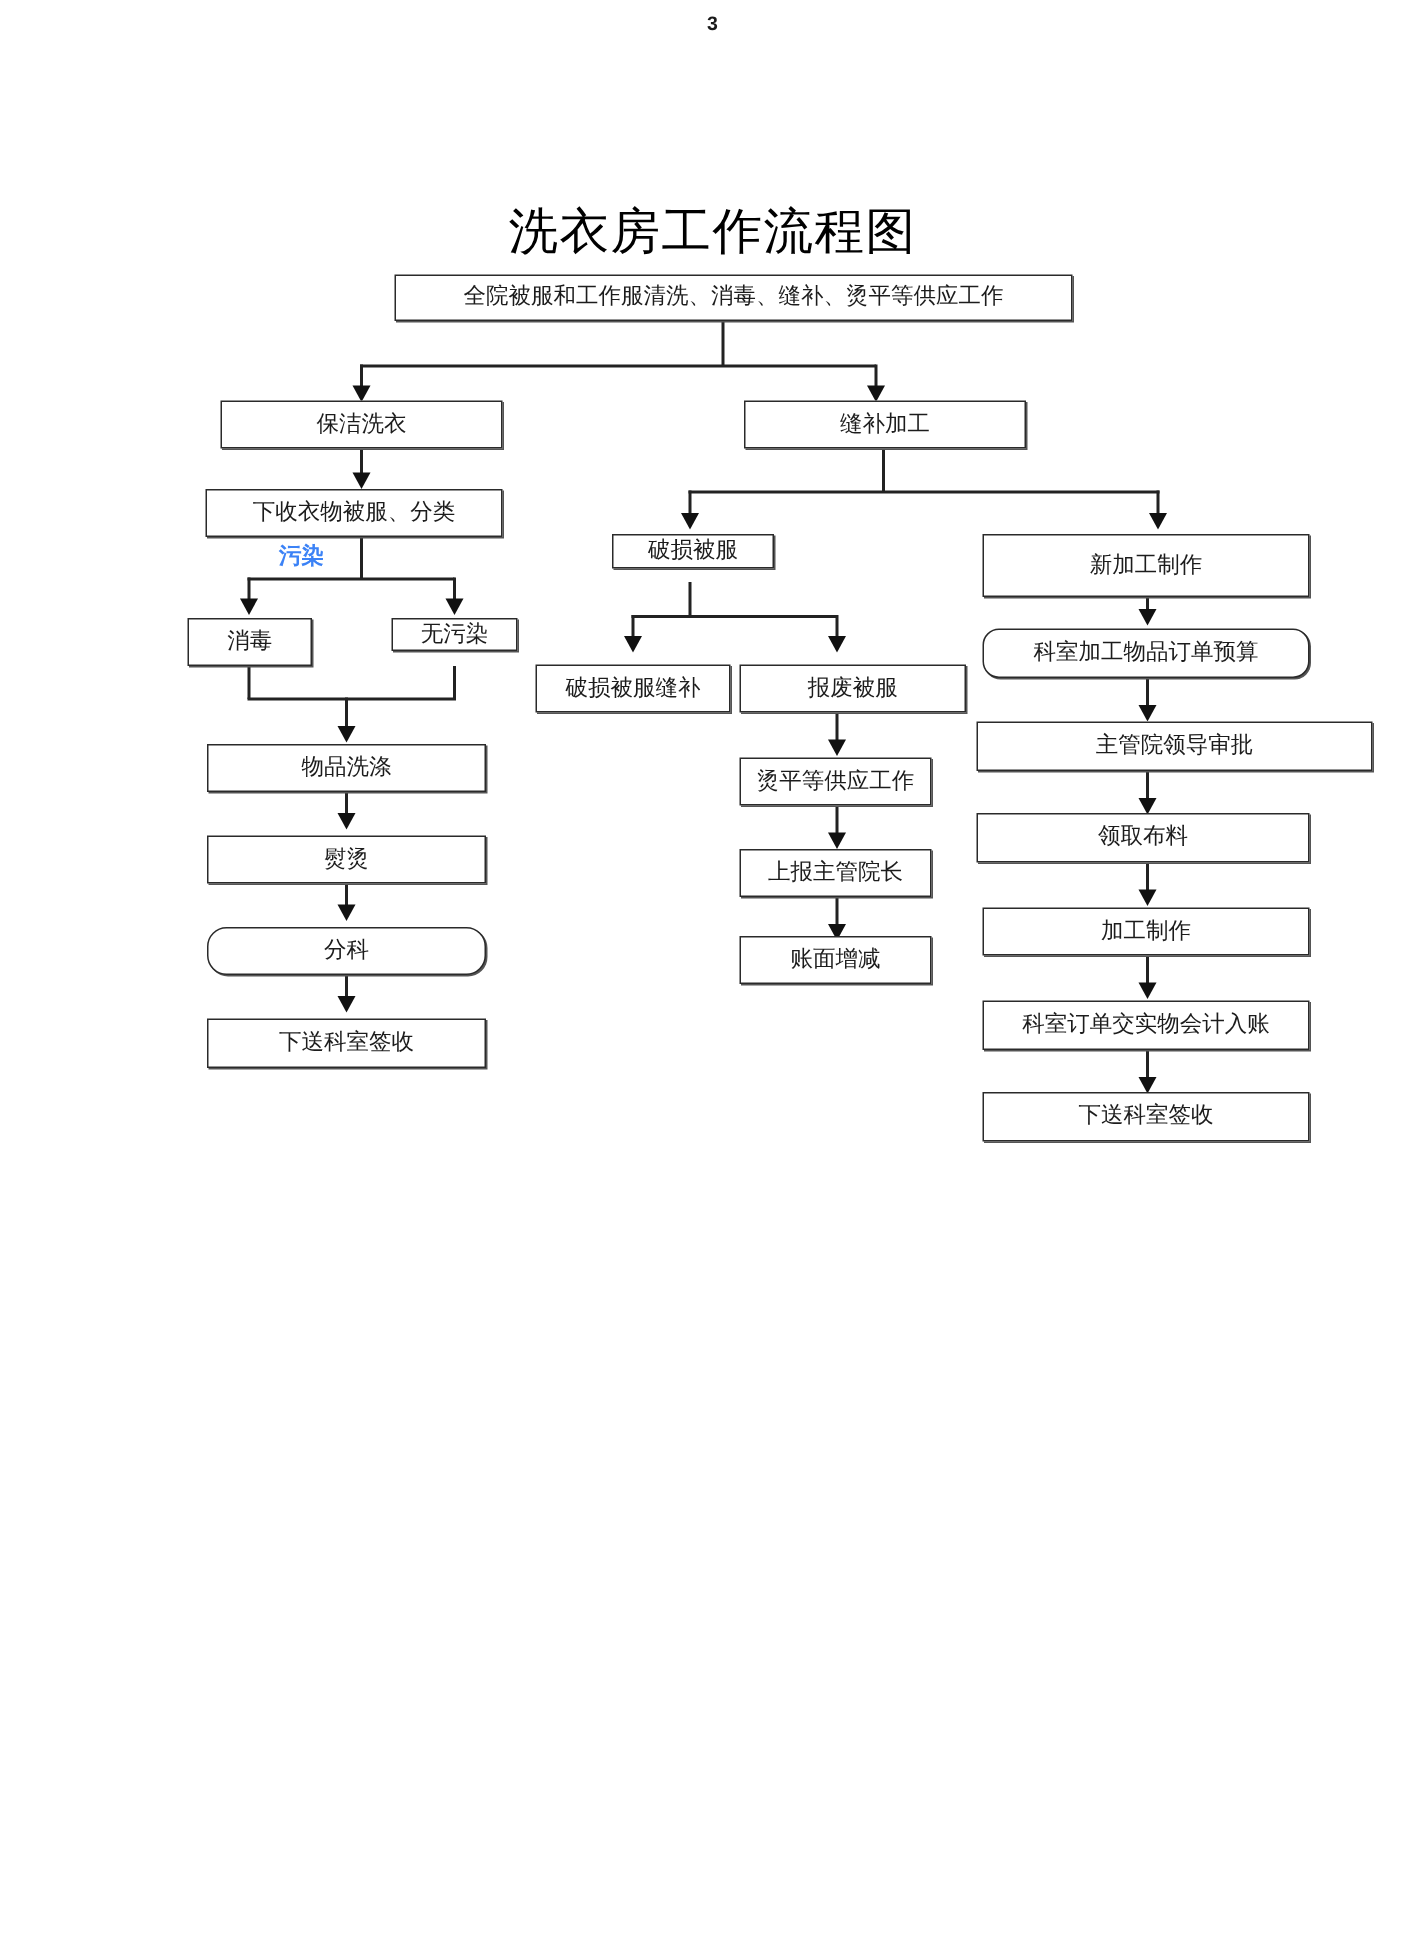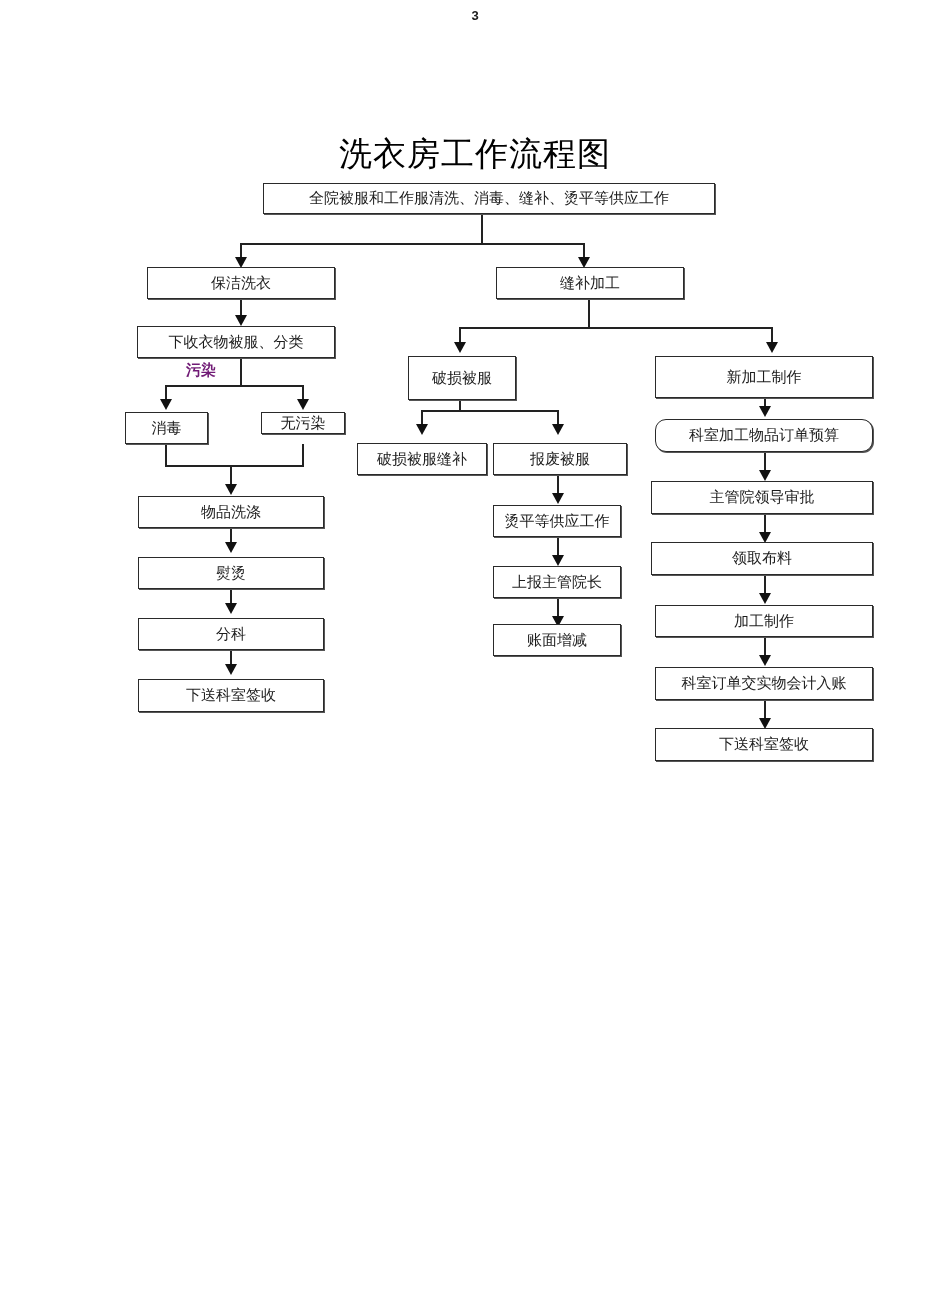--- a/index.html
+++ b/index.html
@@ -80,21 +80,21 @@
     border-left: 6px solid transparent;
     border-right: 6px solid transparent;
     border-top: 11px solid #111111;
     z-index: 2;
   }
   .tag-label {
     position: absolute;
     font-family: "Liberation Serif", "DejaVu Serif", serif;
     font-size: 15px;
     font-weight: bold;
-    color: #701a75;
+    color: #3b82f6;
     white-space: nowrap;
     z-index: 4;
   }
 </style>
 </head>
 <body>
 
 <div id="page">
 
   <div class="page-number">3</div>
@@ -139,46 +139,46 @@
   <div class="arrow-down" style="left:225px; top:484px;"></div>
 
   <div class="node heavy" style="left:138px; top:496px; width:186px; height:32px;">物品洗涤</div>
   <div class="vline" style="left:230px; top:528px; height:16px;"></div>
   <div class="arrow-down" style="left:225px; top:542px;"></div>
 
   <div class="node heavy" style="left:138px; top:557px; width:186px; height:32px;">熨烫</div>
   <div class="vline" style="left:230px; top:589px; height:16px;"></div>
   <div class="arrow-down" style="left:225px; top:603px;"></div>
 
-  <div class="node heavy" style="left:138px; top:618px; width:186px; height:32px;">分科</div>
+  <div class="node heavy" style="left:138px; top:618px; width:186px; height:32px;border-radius:13px;">分科</div>
   <div class="vline" style="left:230px; top:650px; height:16px;"></div>
   <div class="arrow-down" style="left:225px; top:664px;"></div>
 
   <div class="node heavy" style="left:138px; top:679px; width:186px; height:33px;">下送科室签收</div>
 
   <div class="node heavy" style="left:496px; top:267px; width:188px; height:32px;">缝补加工</div>
 
   <div class="vline" style="left:588px; top:299px; height:29px;"></div>
   <div class="hline" style="left:459px; top:327px; width:314px;"></div>
   <div class="vline" style="left:459px; top:327px; height:18px;"></div>
   <div class="arrow-down" style="left:454px; top:342px;"></div>
   <div class="vline" style="left:771px; top:327px; height:18px;"></div>
   <div class="arrow-down" style="left:766px; top:342px;"></div>
 
-  <div class="node heavy" style="left:408px; top:356px; width:108px; height:44px;">破损被服</div>
+  <div class="node heavy" style="left:408px; top:356px; width:108px; height:23px;">破损被服</div>
 
   <div class="vline" style="left:459px; top:388px; height:23px;"></div>
   <div class="hline" style="left:421px; top:410px; width:137px;"></div>
   <div class="vline" style="left:421px; top:410px; height:17px;"></div>
   <div class="arrow-down" style="left:416px; top:424px;"></div>
   <div class="vline" style="left:557px; top:410px; height:17px;"></div>
   <div class="arrow-down" style="left:552px; top:424px;"></div>
 
   <div class="node heavy" style="left:357px; top:443px; width:130px; height:32px;">破损被服缝补</div>
-  <div class="node heavy" style="left:493px; top:443px; width:134px; height:32px;text-align:center;">报废被服</div>
+  <div class="node heavy" style="left:493px; top:443px; width:151px; height:32px;text-align:center;">报废被服</div>
 
   <div class="vline" style="left:557px; top:475px; height:20px;"></div>
   <div class="arrow-down" style="left:552px; top:493px;"></div>
 
   <div class="node heavy" style="left:493px; top:505px; width:128px; height:32px;">烫平等供应工作</div>
   <div class="vline" style="left:557px; top:537px; height:20px;"></div>
   <div class="arrow-down" style="left:552px; top:555px;"></div>
 
   <div class="node heavy" style="left:493px; top:566px; width:128px; height:32px;">上报主管院长</div>
   <div class="vline" style="left:557px; top:598px; height:20px;"></div>
@@ -187,21 +187,21 @@
   <div class="node heavy" style="left:493px; top:624px; width:128px; height:32px;">账面增减</div>
 
   <div class="node heavy" style="left:655px; top:356px; width:218px; height:42px;">新加工制作</div>
   <div class="vline" style="left:764px; top:388px; height:20px;"></div>
   <div class="arrow-down" style="left:759px; top:406px;"></div>
 
   <div class="node heavy" style="left:655px; top:419px; width:218px; height:33px;border-radius:11px;">科室加工物品订单预算</div>
   <div class="vline" style="left:764px; top:452px; height:20px;"></div>
   <div class="arrow-down" style="left:759px; top:470px;"></div>
 
-  <div class="node heavy" style="left:651px; top:481px; width:222px; height:33px;">主管院领导审批</div>
+  <div class="node heavy" style="left:651px; top:481px; width:264px; height:33px;">主管院领导审批</div>
   <div class="vline" style="left:764px; top:514px; height:20px;"></div>
   <div class="arrow-down" style="left:759px; top:532px;"></div>
 
   <div class="node heavy" style="left:651px; top:542px; width:222px; height:33px;">领取布料</div>
   <div class="vline" style="left:764px; top:575px; height:20px;"></div>
   <div class="arrow-down" style="left:759px; top:593px;"></div>
 
   <div class="node heavy" style="left:655px; top:605px; width:218px; height:32px;">加工制作</div>
   <div class="vline" style="left:764px; top:637px; height:20px;"></div>
   <div class="arrow-down" style="left:759px; top:655px;"></div>

